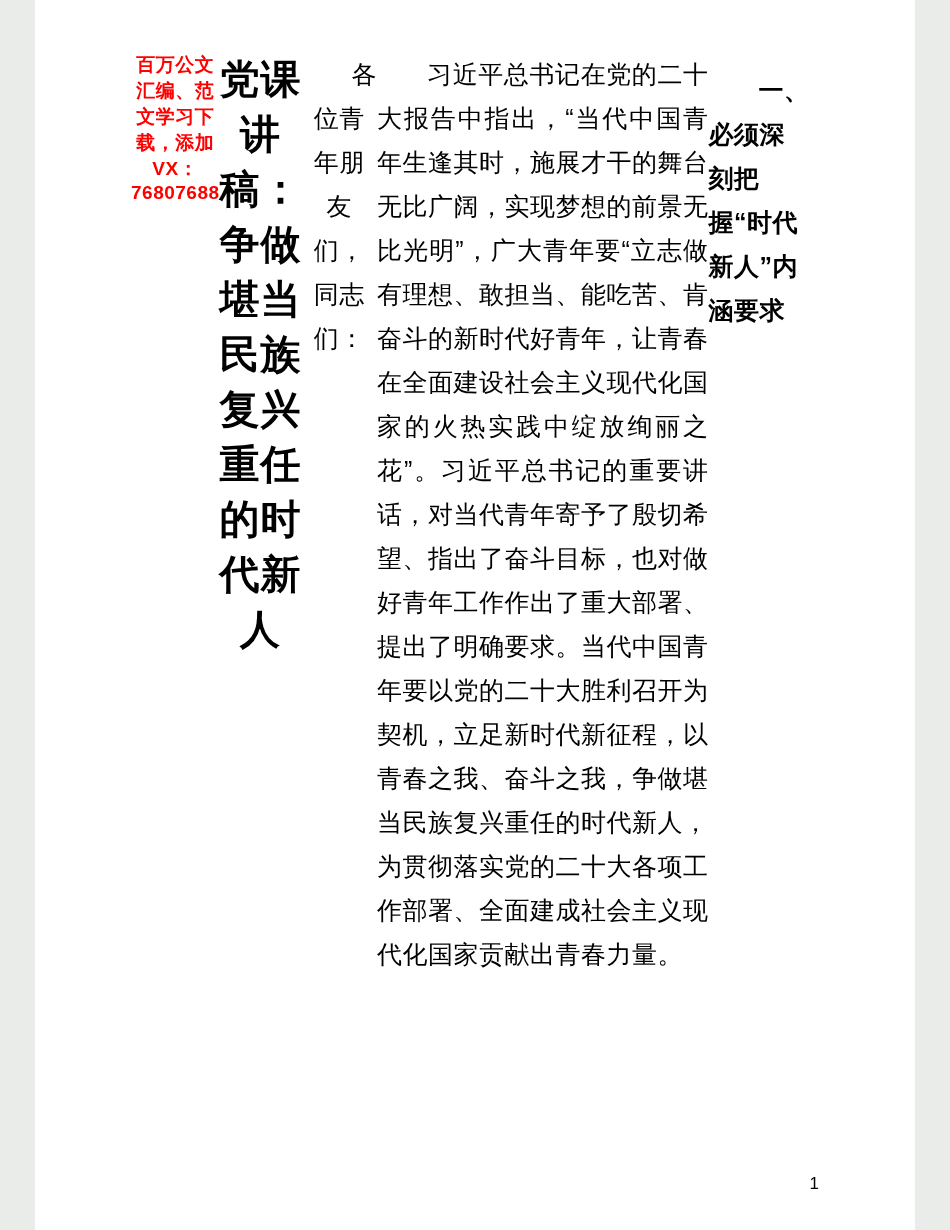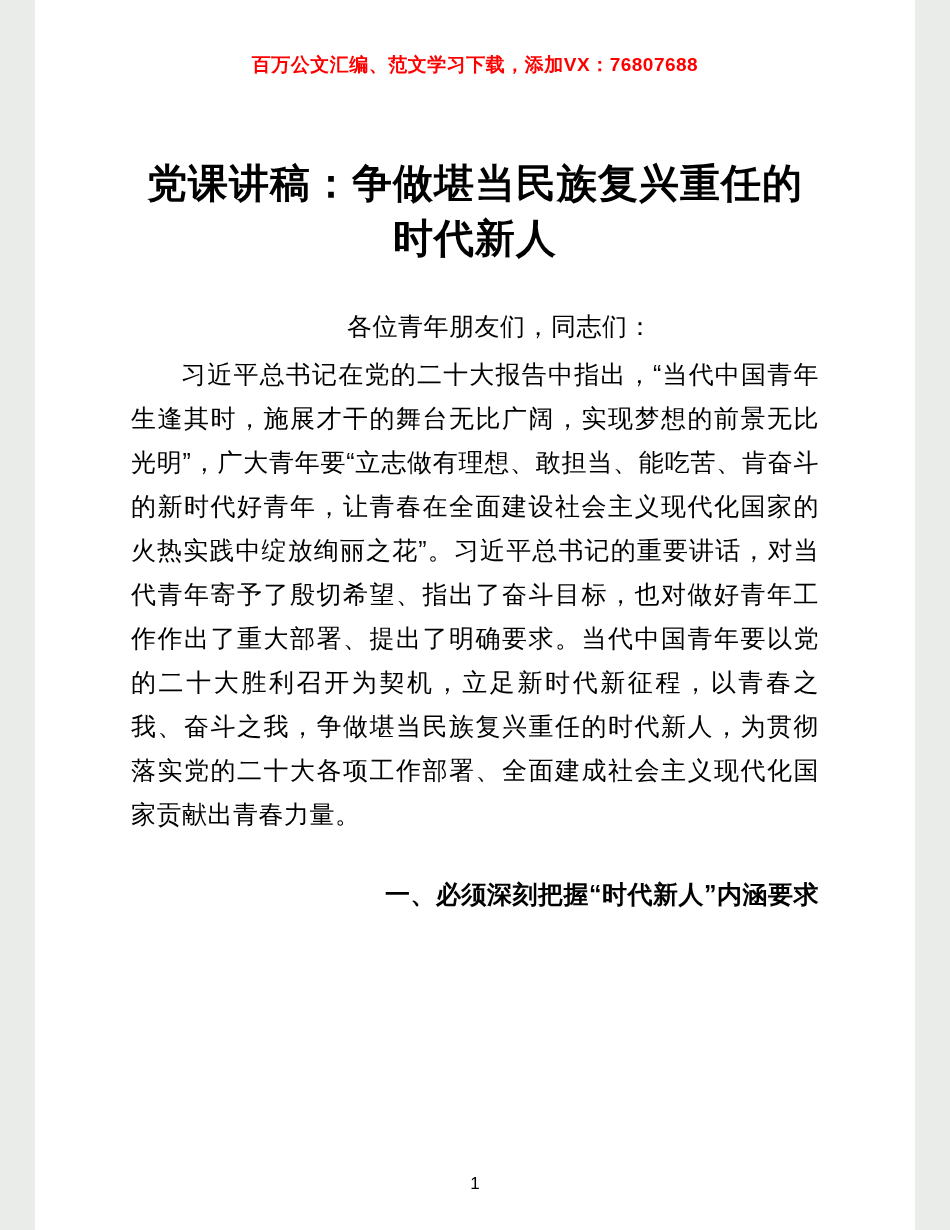--- a/index.html
+++ b/index.html
@@ -17,21 +17,21 @@
     display: flex;
     justify-content: center;
   }
 
   .page {
     width: 880px;
     height: 1230px;
     background: #ffffff;
     padding: 52px 96px 30px 96px;
     display: flex;
-    flex-direction: column;
+    flex-direction: row;
   }
 
   .header-notice {
     text-align: center;
     font-size: 19px;
     font-weight: bold;
     color: #fe0000;
     letter-spacing: 0.5px;
     margin-bottom: 78px;
   }
@@ -55,22 +55,22 @@
     letter-spacing: 0.5px;
   }
 
   .para.greeting {
     text-align: center;
     margin-bottom: 4px;
   }
 
   .para.heading {
     font-weight: bold;
-    text-align: right;
-    margin-top: 22px;
+    text-align: left;
+    margin-top: 16px;
     margin-bottom: 16px;
   }
 
   .page-number {
     margin-top: auto;
     text-align: center;
     font-size: 17px;
     color: #000000;
     padding-bottom: 6px;
   }

